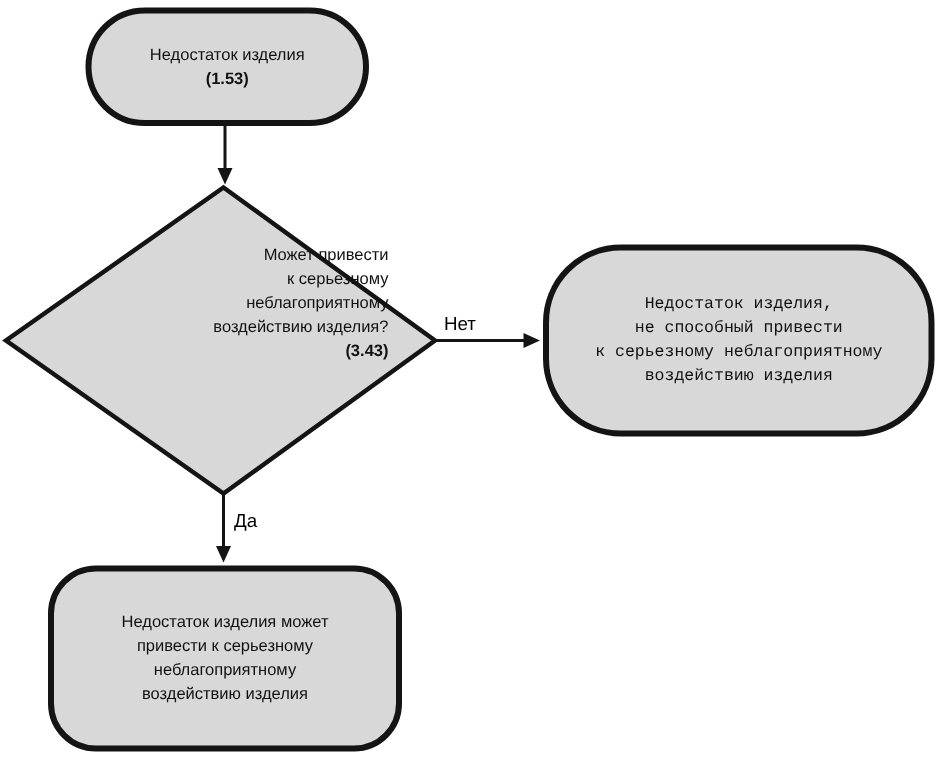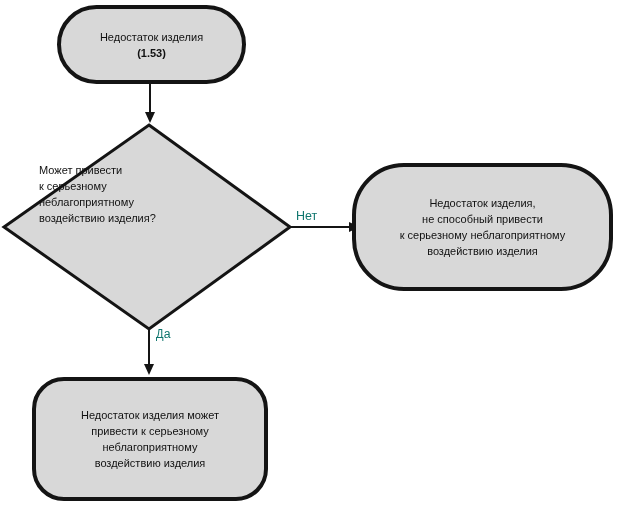--- a/index.html
+++ b/index.html
@@ -37,63 +37,63 @@
     line-height: 16px;
   }
   .node-start {
     left: 57px;
     top: 5px;
     width: 189px;
     height: 79px;
     border-radius: 40px;
   }
   .node-no-outcome {
-    left: 352px;
+    left: 362px;
     top: 163px;
     width: 261px;
     height: 128px;
     border-radius: 52px;
+    font-family: Liberation Mono, monospace;
   }
   .node-yes-outcome {
     left: 32px;
     top: 377px;
     width: 236px;
     height: 124px;
     border-radius: 32px;
   }
   .decision-label {
     position: absolute;
     left: 39px;
     top: 162px;
     width: 220px;
-    text-align: left;
+    text-align: right;
     font-size: 11px;
     line-height: 16px;
   }
   .multiline {
     white-space: pre-line;
   }
   .ref {
     font-weight: bold;
     white-space: pre-line;
   }
   .edge-label {
     position: absolute;
     font-size: 12.5px;
     line-height: 14px;
-    color: #0f766e;
+    color: #000000;
   }
   .edge-label-no {
     left: 296px;
     top: 209px;
   }
   .edge-label-yes {
     left: 156px;
-    top: 328px;
-    font-family: Liberation Mono, monospace;
+    top: 340px;
   }
 </style>
 </head>
 <body>
 
 <div class="canvas">
 
   <svg class="connector-layer" viewBox="0 0 633 506" xmlns="http://www.w3.org/2000/svg">
 
     <polygon points="149,125 290,227 149,329 4,227" fill="#d8d8d8" stroke="#141414" stroke-width="3"></polygon>
@@ -117,20 +117,21 @@
   <div class="node node-start">
     <div class="multiline">Недостаток изделия</div>
     <div class="ref">(1.53)</div>
   </div>
 
   <div class="decision-label">
     <div class="multiline">Может привести
 к серьезному
 неблагоприятному
 воздействию изделия?</div>
+    <div class="ref">(3.43)</div>
   </div>
 
   <div class="node node-no-outcome">
     <div class="multiline">Недостаток изделия,
 не способный привести
 к серьезному неблагоприятному
 воздействию изделия</div>
   </div>
 
   <div class="node node-yes-outcome">

